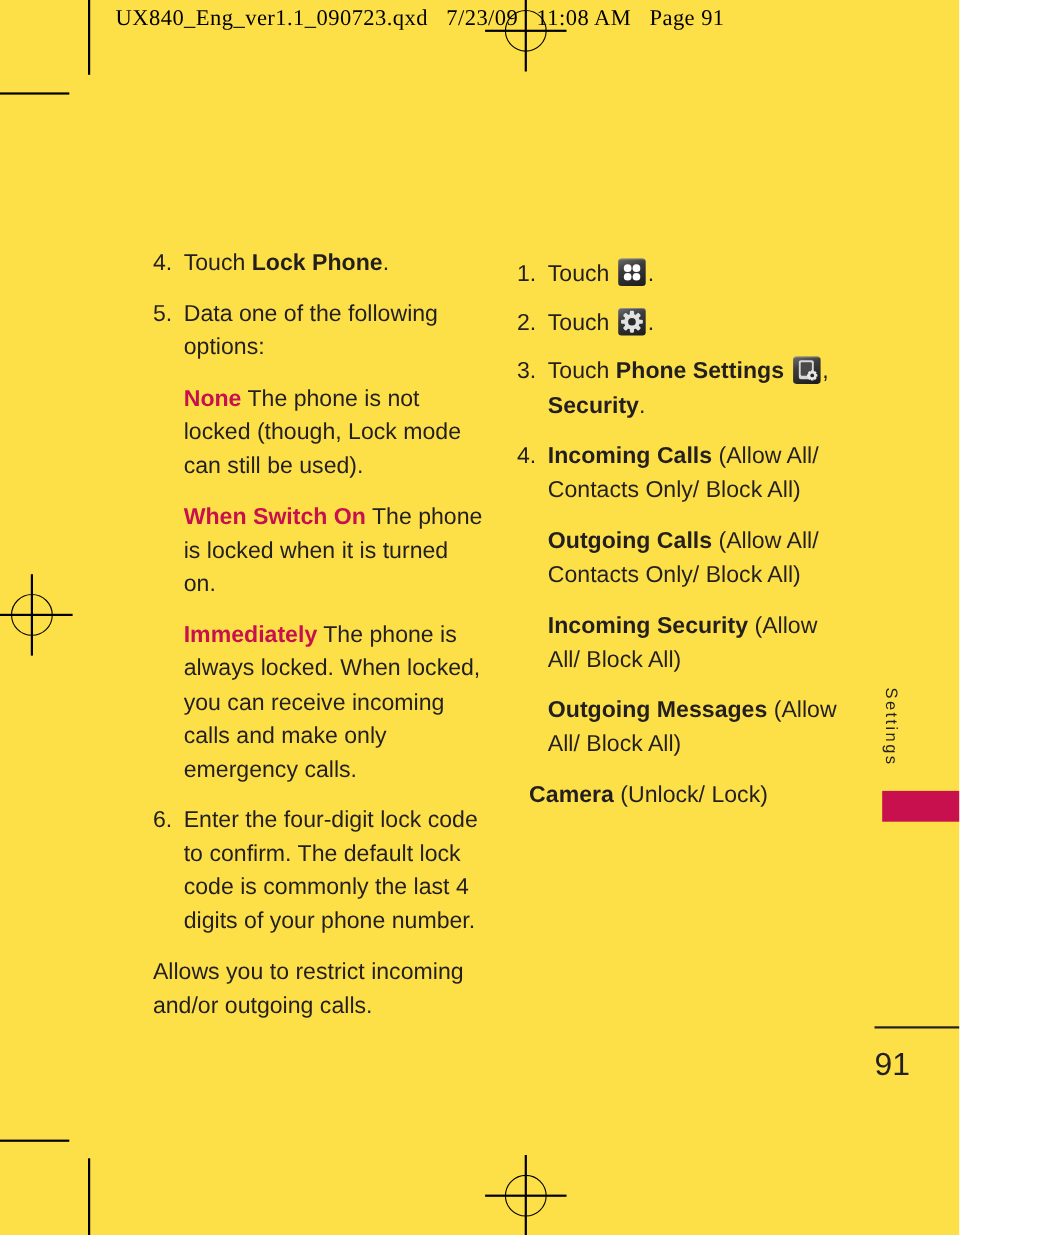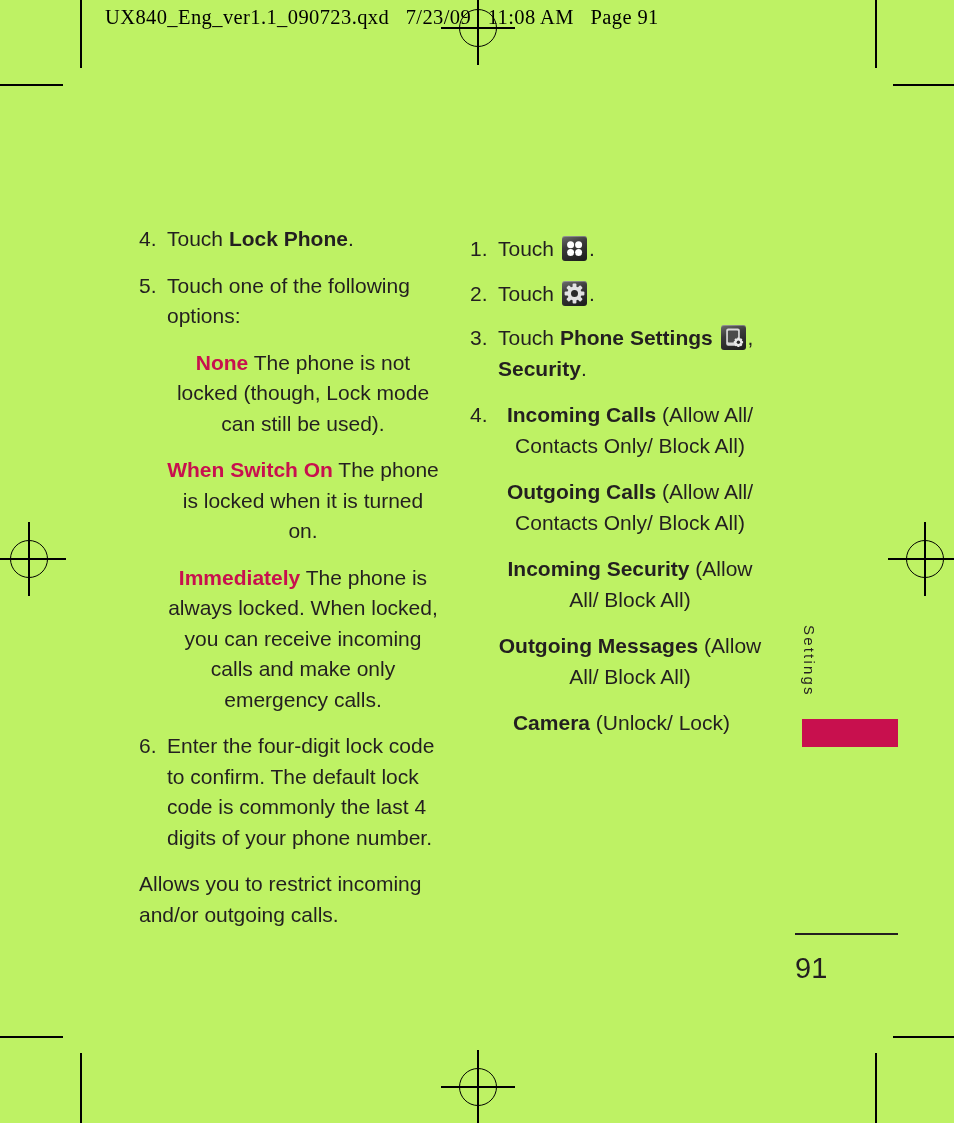--- a/index.html
+++ b/index.html
@@ -2,23 +2,23 @@
 <html><head>
 <meta charset="utf-8">
 <style>
   html, body {
     margin: 0;
     padding: 0;
     background: #ffffff;
   }
   #page {
     position: relative;
-    width: 954px;
+    width: 872px;
     height: 1123px;
-    background: #bef264;
+    background: #fde047;
     overflow: hidden;
     font-family: "Liberation Sans", sans-serif;
     color: #231f20;
   }
 
   
   .proof-header {
     position: absolute;
     top: 6px;
     left: 105px;
@@ -86,21 +86,20 @@
     left: 0;
     top: 0;
   }
   .para {
     margin-bottom: 16px;
   }
 
   
   .opt {
     margin: 0 0 16px 28px;
-    text-align: center;
   }
   .term      { font-weight: bold; color: #c8104e; }
   .term-dark { font-weight: bold; color: #231f20; }
   b          { font-weight: bold; }
 
   
   .sec-head {
     color: #c8104e;
     font-size: 25px;
     line-height: 31px;
@@ -203,21 +202,21 @@
 
   <div class="col col-left">
 
     <div class="step">
       <span class="num">4.</span>
       <span>Touch </span><b>Lock Phone</b><span>.</span>
     </div>
 
     <div class="step">
       <span class="num">5.</span>
-      <span>Touch one of the following options:</span>
+      <span>Data one of the following options:</span>
     </div>
 
     <div class="opt">
       <span class="term">None</span><span> The phone is not locked (though, Lock mode can still be used).</span>
     </div>
 
     <div class="opt">
       <span class="term">When Switch On</span><span> The phone is locked when it is turned on.</span>
     </div>
 

